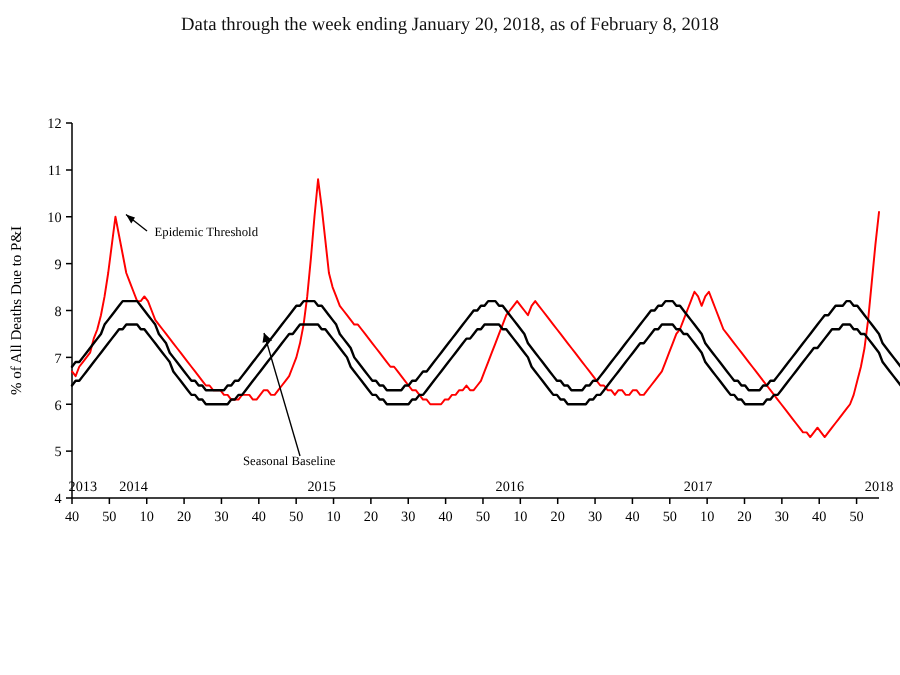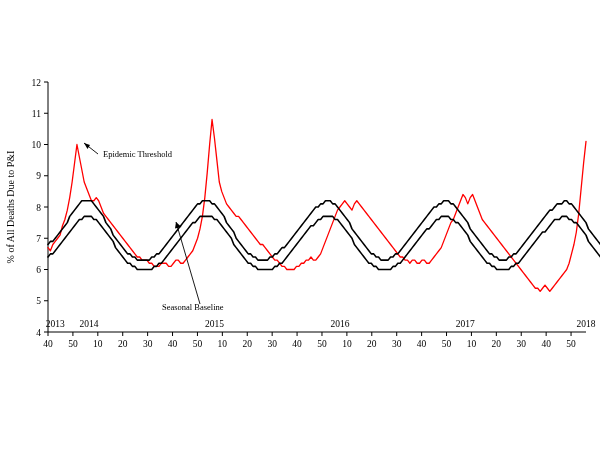--- a/index.html
+++ b/index.html
@@ -55,20 +55,21 @@
     font-size:8.5px;
     fill:#000;
   }
 </style>
 </head>
 <body>
 
 <div id="root">
 
   <div class="title-block">
+    <div class="subtitle-line">Data through the week ending January 20, 2018, as of February 8, 2018</div>
   </div>
 
   <div class="plot-wrap">
     <svg id="chart-svg" width="600" height="345" viewBox="0 0 600 345">
       <rect x="0" y="0" width="600" height="345" fill="#ffffff"></rect>
       <g id="axes-group">
           <line x1="48" y1="12" x2="48" y2="262" stroke="#000" stroke-width="1"></line>
           <line x1="48" y1="262" x2="586" y2="262" stroke="#000" stroke-width="1"></line>
           <line x1="44" y1="262" x2="48" y2="262" stroke="#000" stroke-width="1"></line>
           <text x="41" y="265.5" text-anchor="end" class="tick-text">4</text>

